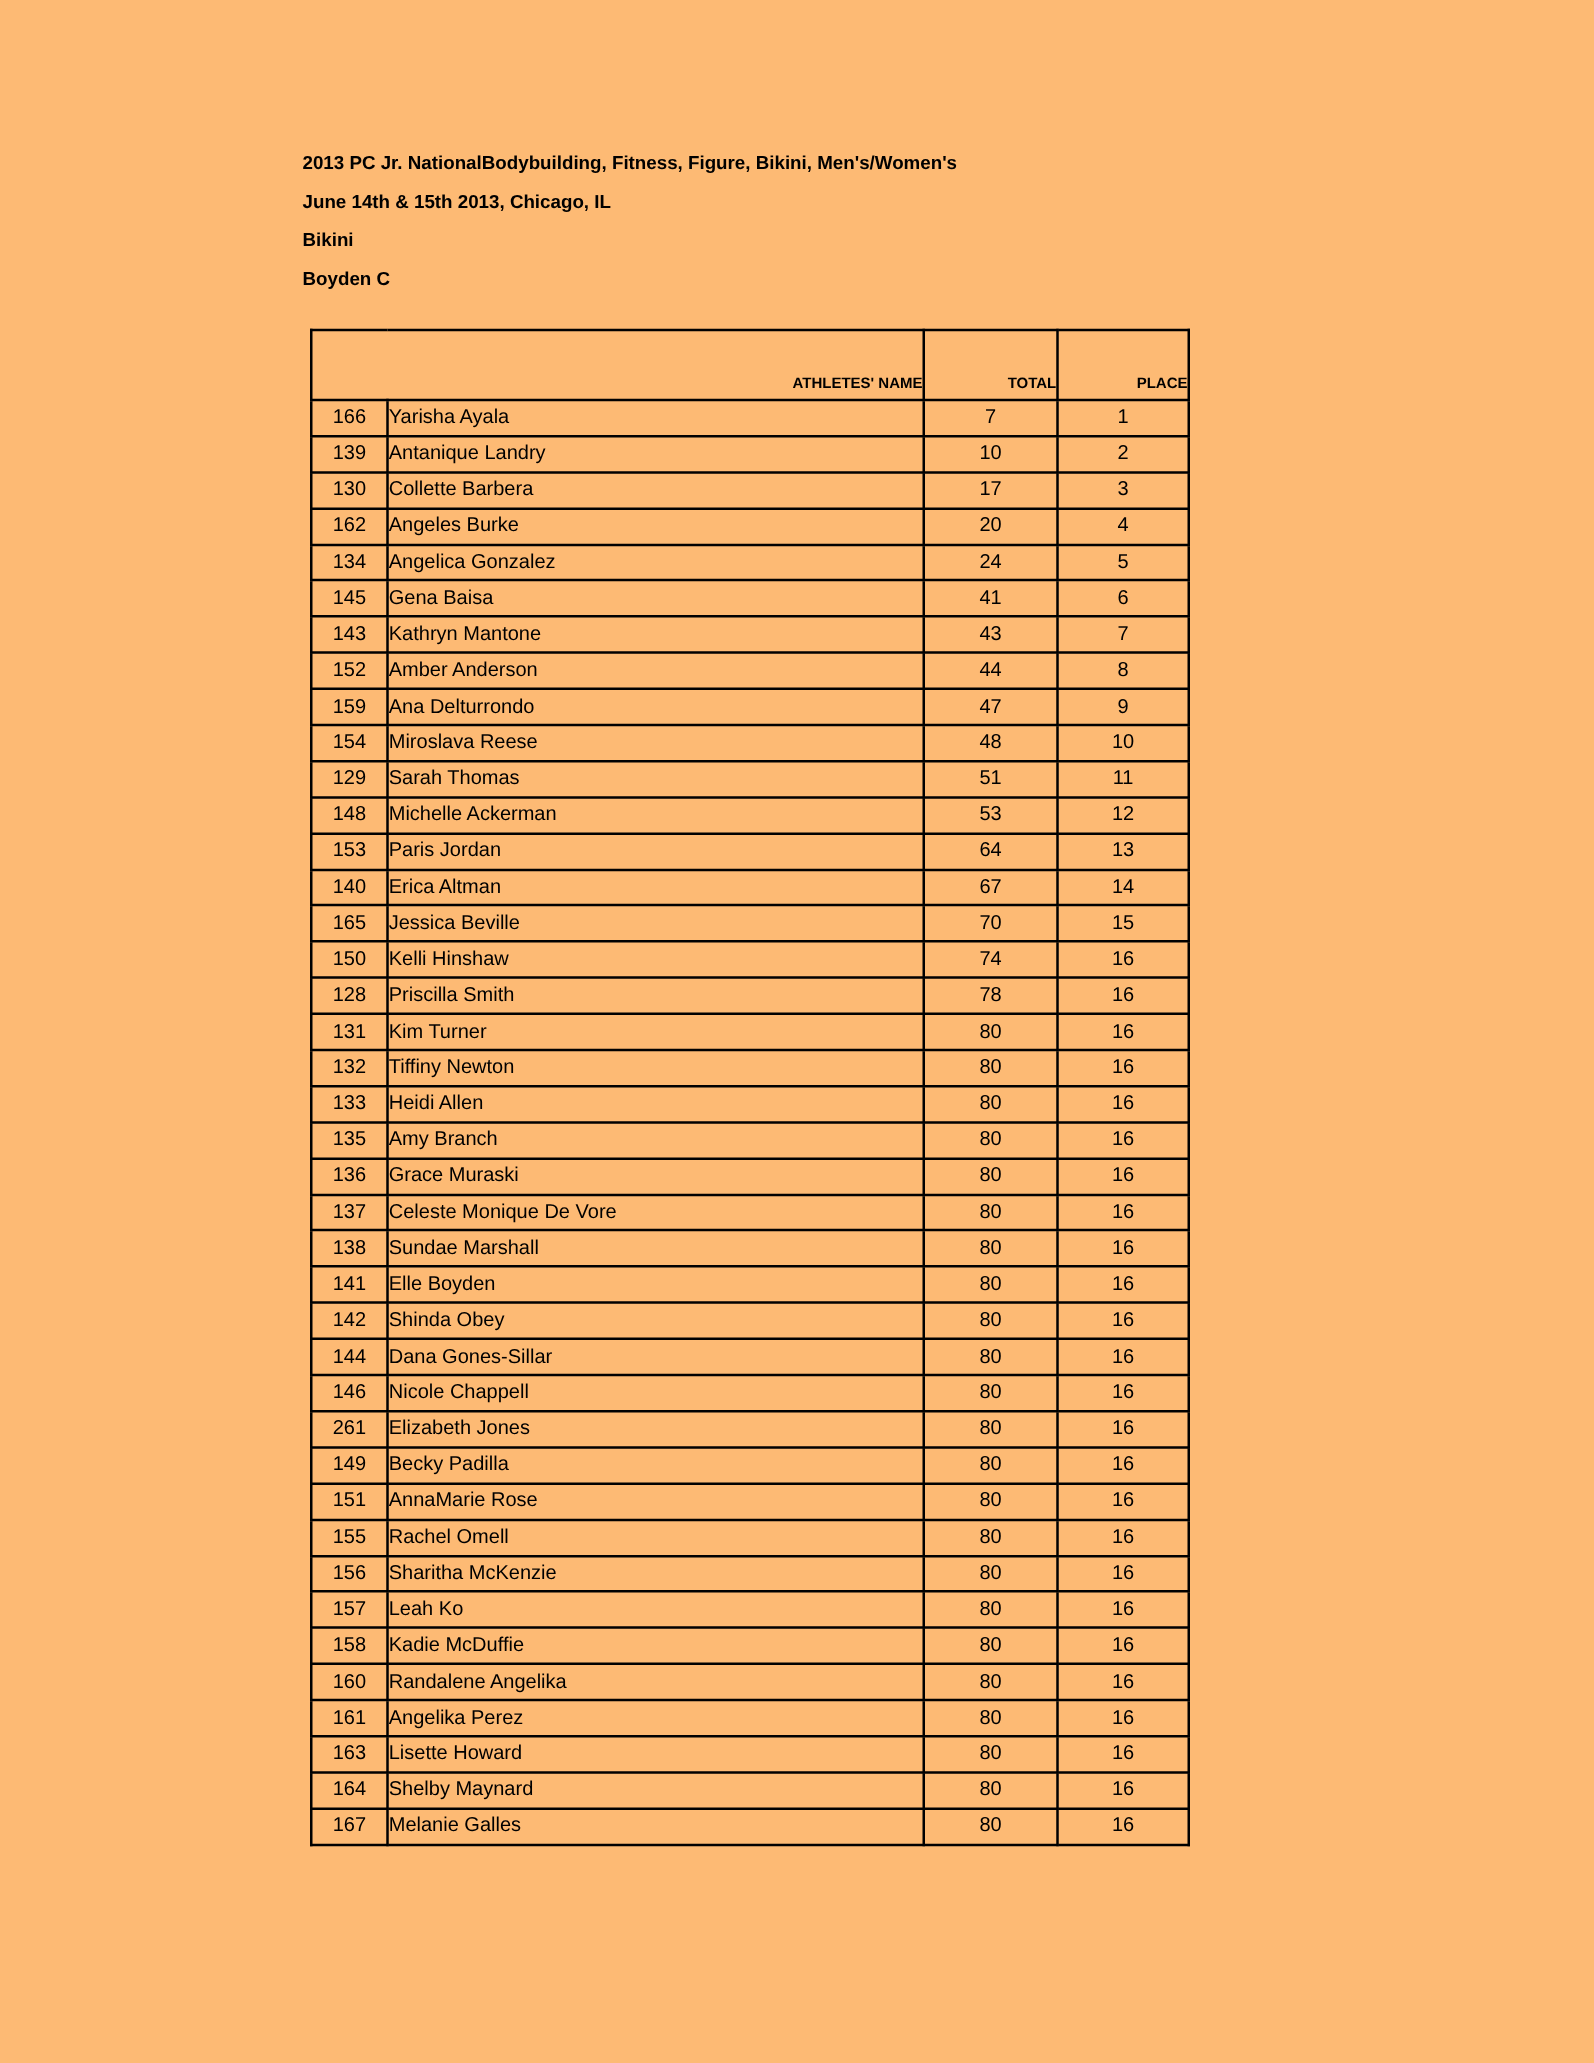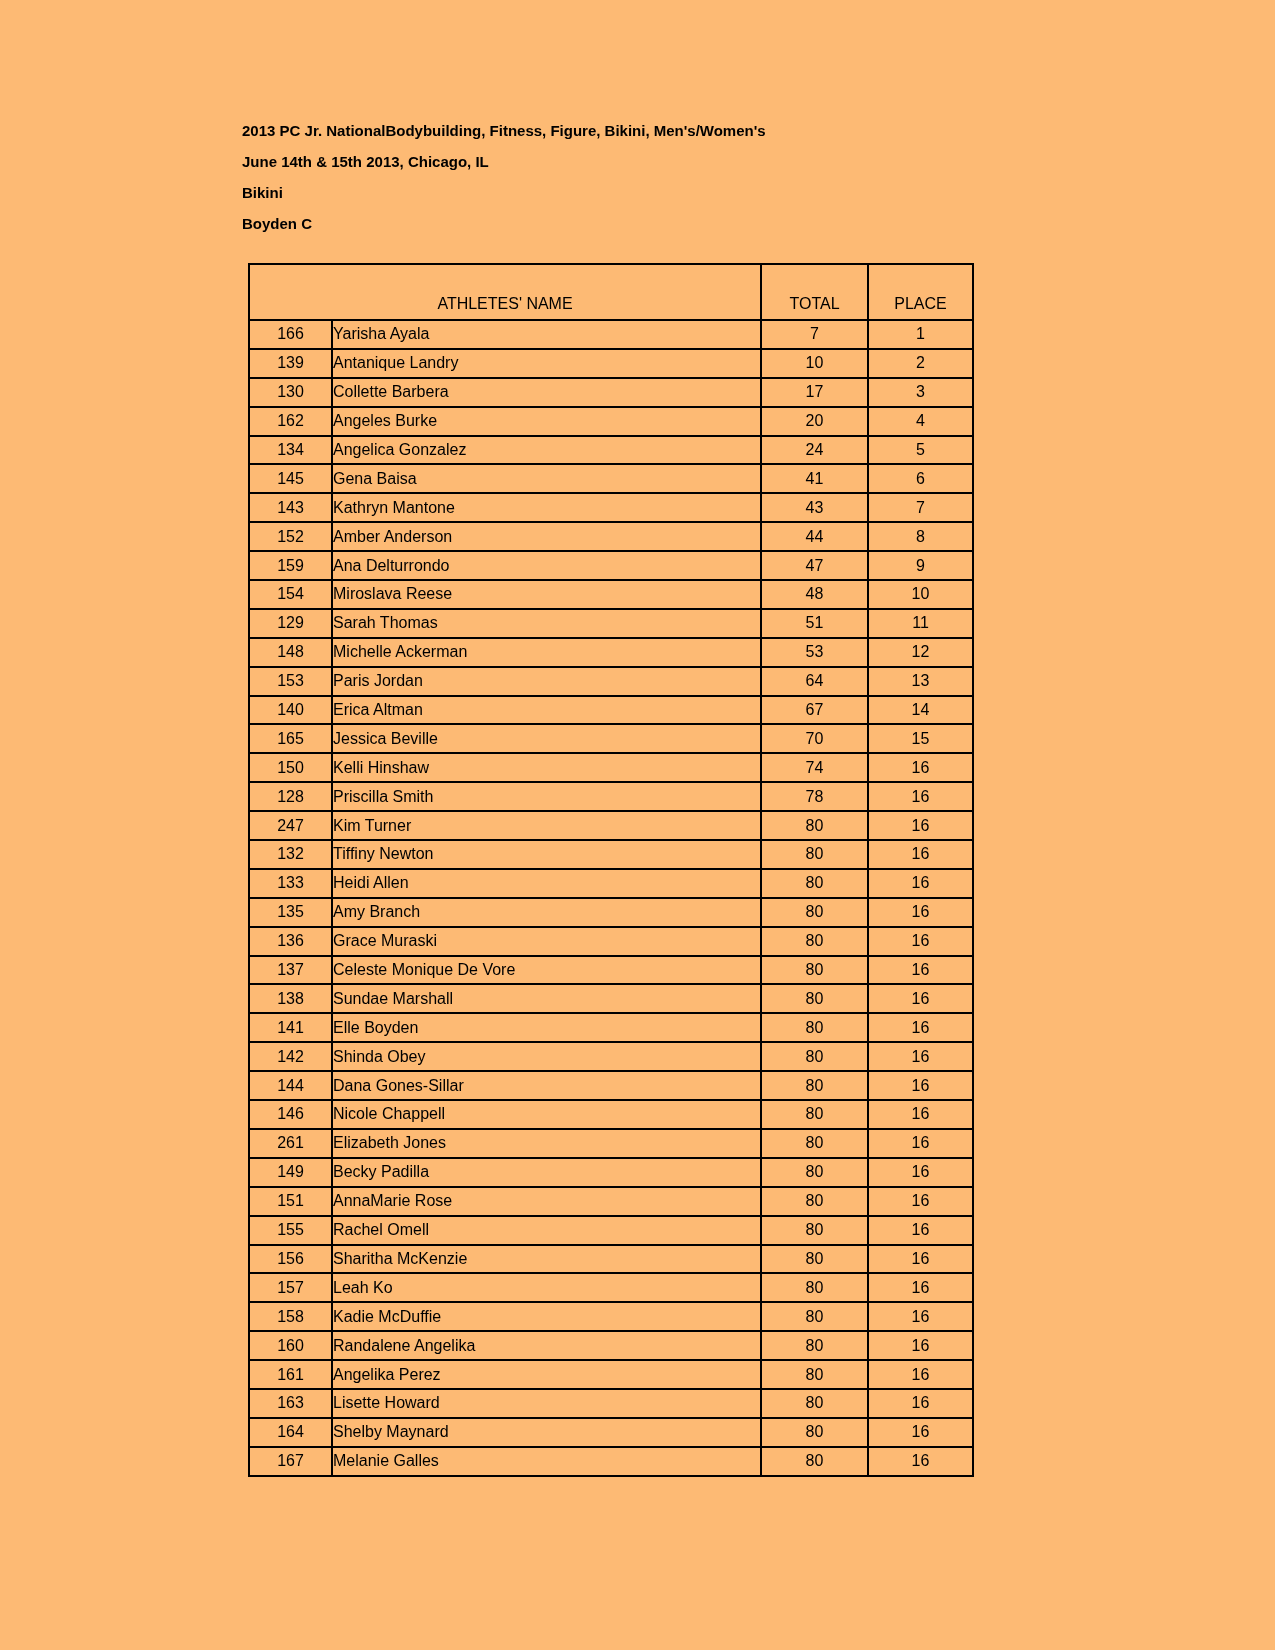--- a/index.html
+++ b/index.html
@@ -42,30 +42,30 @@
     padding: 0;
     font-size: 16px;
     color: #000000;
     overflow: hidden;
     white-space: nowrap;
   }
   .results-table thead th {
     height: 48px;
     vertical-align: bottom;
     padding-bottom: 6px;
-    font-weight: normal;
-    text-align: center;
-    font-size: 16px;
+    font-weight: bold;
+    text-align: right;
+    font-size: 12px;
   }
   .results-table tbody td {
     height: 26.9px;
     vertical-align: middle;
     font-weight: normal;
   }
-  .col-num   { width: 83px;  text-align: center; }
+  .col-num   { width: 61px;  text-align: center; }
   .col-name  { width: 429px; text-align: left; padding-left: 7px; }
   .col-total { width: 107px; text-align: center; }
   .col-place { width: 105px; text-align: center; }
 </style>
 </head>
 <body>
 
 <div class="page">
 
   <div class="doc-header">
@@ -186,21 +186,21 @@
           <td class="col-total">74</td>
           <td class="col-place">16</td>
         </tr>
         <tr>
           <td class="col-num">128</td>
           <td class="col-name">Priscilla Smith</td>
           <td class="col-total">78</td>
           <td class="col-place">16</td>
         </tr>
         <tr>
-          <td class="col-num">247</td>
+          <td class="col-num">131</td>
           <td class="col-name">Kim Turner</td>
           <td class="col-total">80</td>
           <td class="col-place">16</td>
         </tr>
         <tr>
           <td class="col-num">132</td>
           <td class="col-name">Tiffiny Newton</td>
           <td class="col-total">80</td>
           <td class="col-place">16</td>
         </tr>

